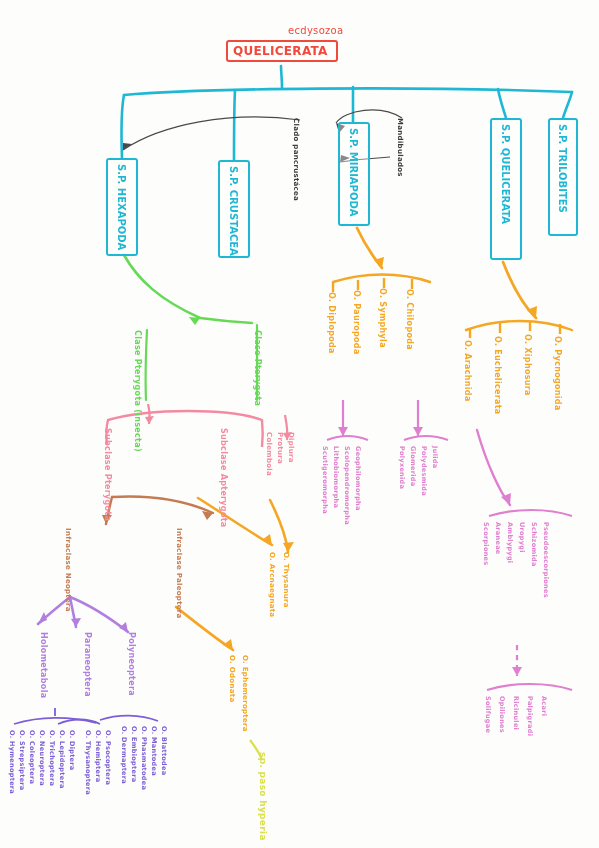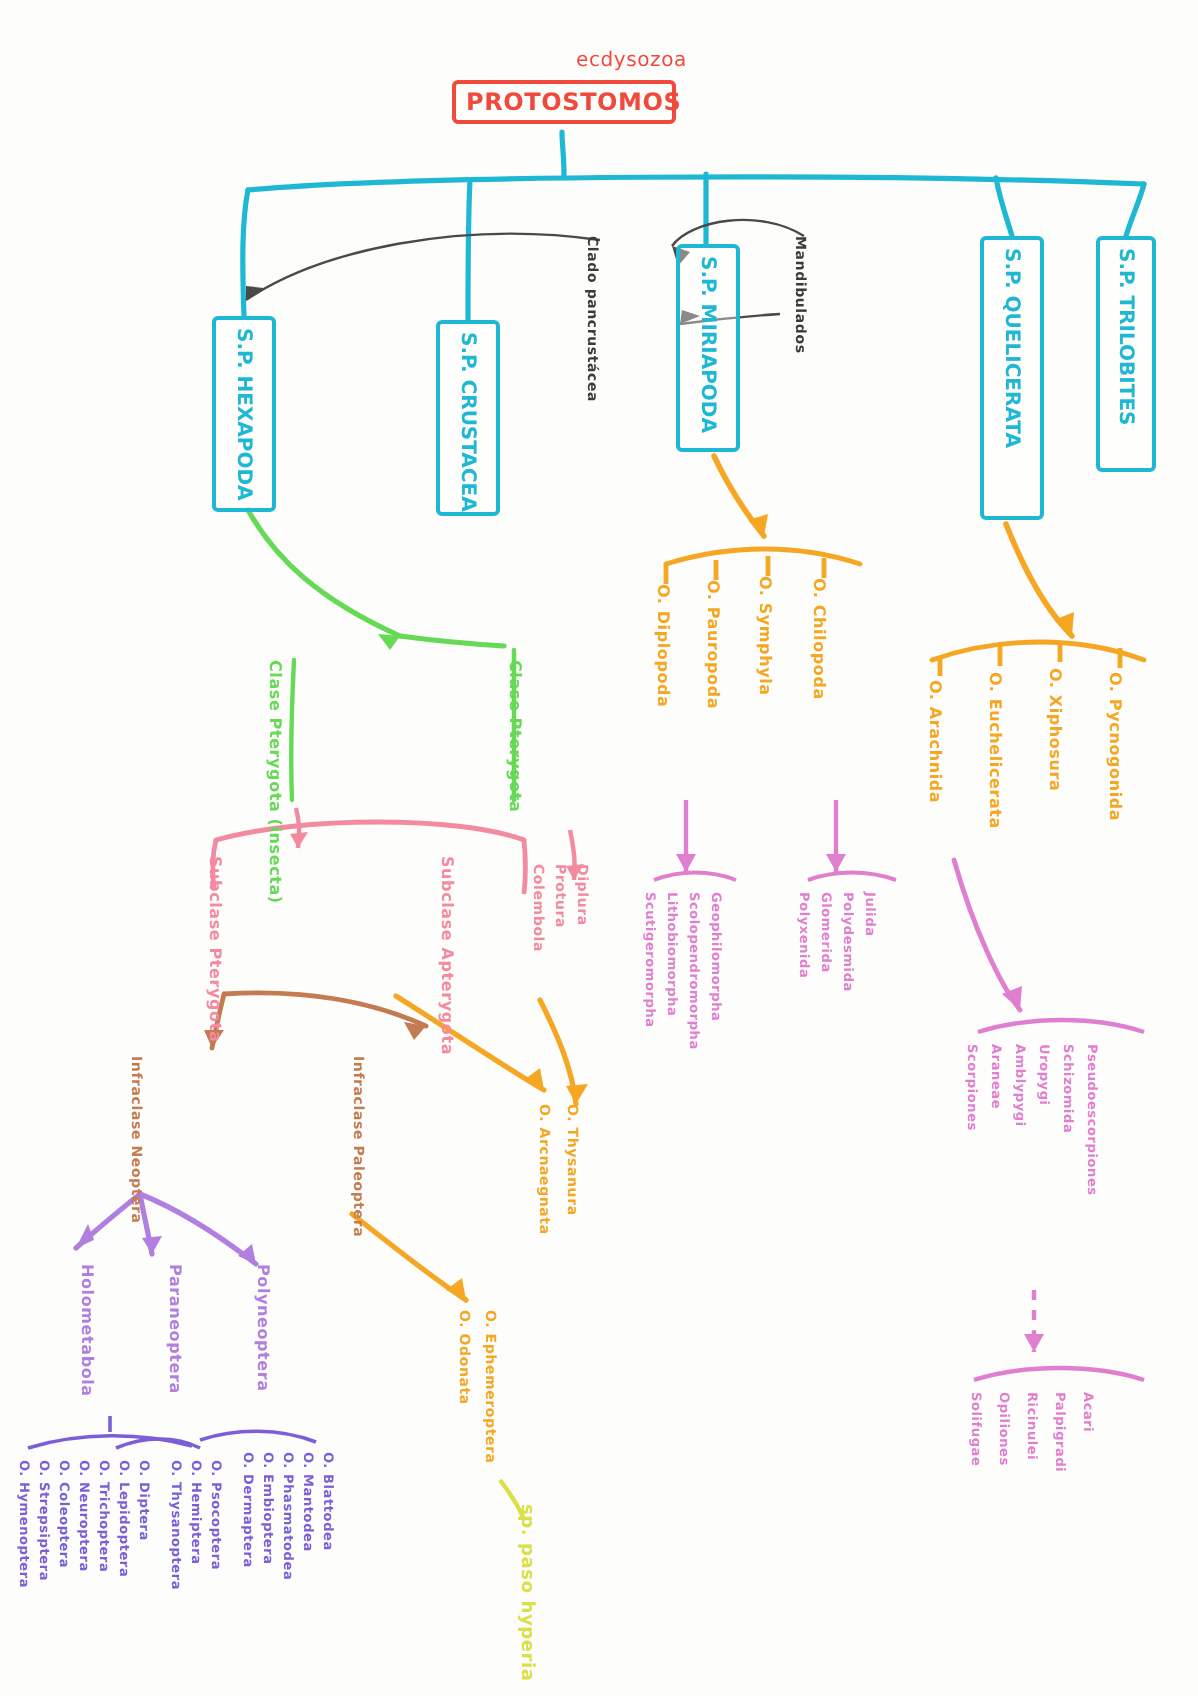--- a/index.html
+++ b/index.html
@@ -137,21 +137,21 @@
     <path d="M489,516 C515,508 548,508 572,516" stroke="#e07fd0" stroke-width="2.2" fill="none"></path>
     <path d="M517,645 C517,660 517,668 517,676" stroke="#e07fd0" stroke-width="2.2" fill="none" stroke-dasharray="5,5"></path>
     <path d="M517,676 l5,-9 l-10,0 z" fill="#e07fd0"></path>
     <path d="M487,690 C512,682 548,682 572,690" stroke="#e07fd0" stroke-width="2.2" fill="none"></path>
 
     <path d="M250,740 C256,748 260,754 262,760" stroke="#d9e04a" stroke-width="2.2" fill="none"></path>
   </svg>
 
   <div class="lbl sub c-red" style="left:248px;top:25px;margin-left:40px;">ecdysozoa</div>
   <div class="box c-red" style="left:226px;top:40px;width:112px;height:22px;"></div>
-  <div class="lbl c-red" style="left:233px;top:44px;font-size:12px;">PROTOSTOMOS</div>
+  <div class="lbl c-red" style="left:233px;top:44px;font-size:12px;">QUELICERATA</div>
 
   <div class="lbl c-black xsmall vert" style="left:300px;top:118px;transform:rotate(90deg);">Clado pancrustácea</div>
   <div class="lbl c-black xsmall vert" style="left:404px;top:118px;transform:rotate(90deg);">Mandibulados</div>
 
   <div class="box c-cyan" style="left:106px;top:158px;width:32px;height:98px;"></div>
   <div class="boxtxt c-cyan" style="left:127px;top:164px;transform:rotate(90deg);font-size:10px;">S.P. HEXAPODA</div>
 
   <div class="box c-cyan" style="left:218px;top:160px;width:32px;height:98px;"></div>
   <div class="boxtxt c-cyan" style="left:239px;top:166px;transform:rotate(90deg);font-size:10px;">S.P. CRUSTACEA</div>
 

